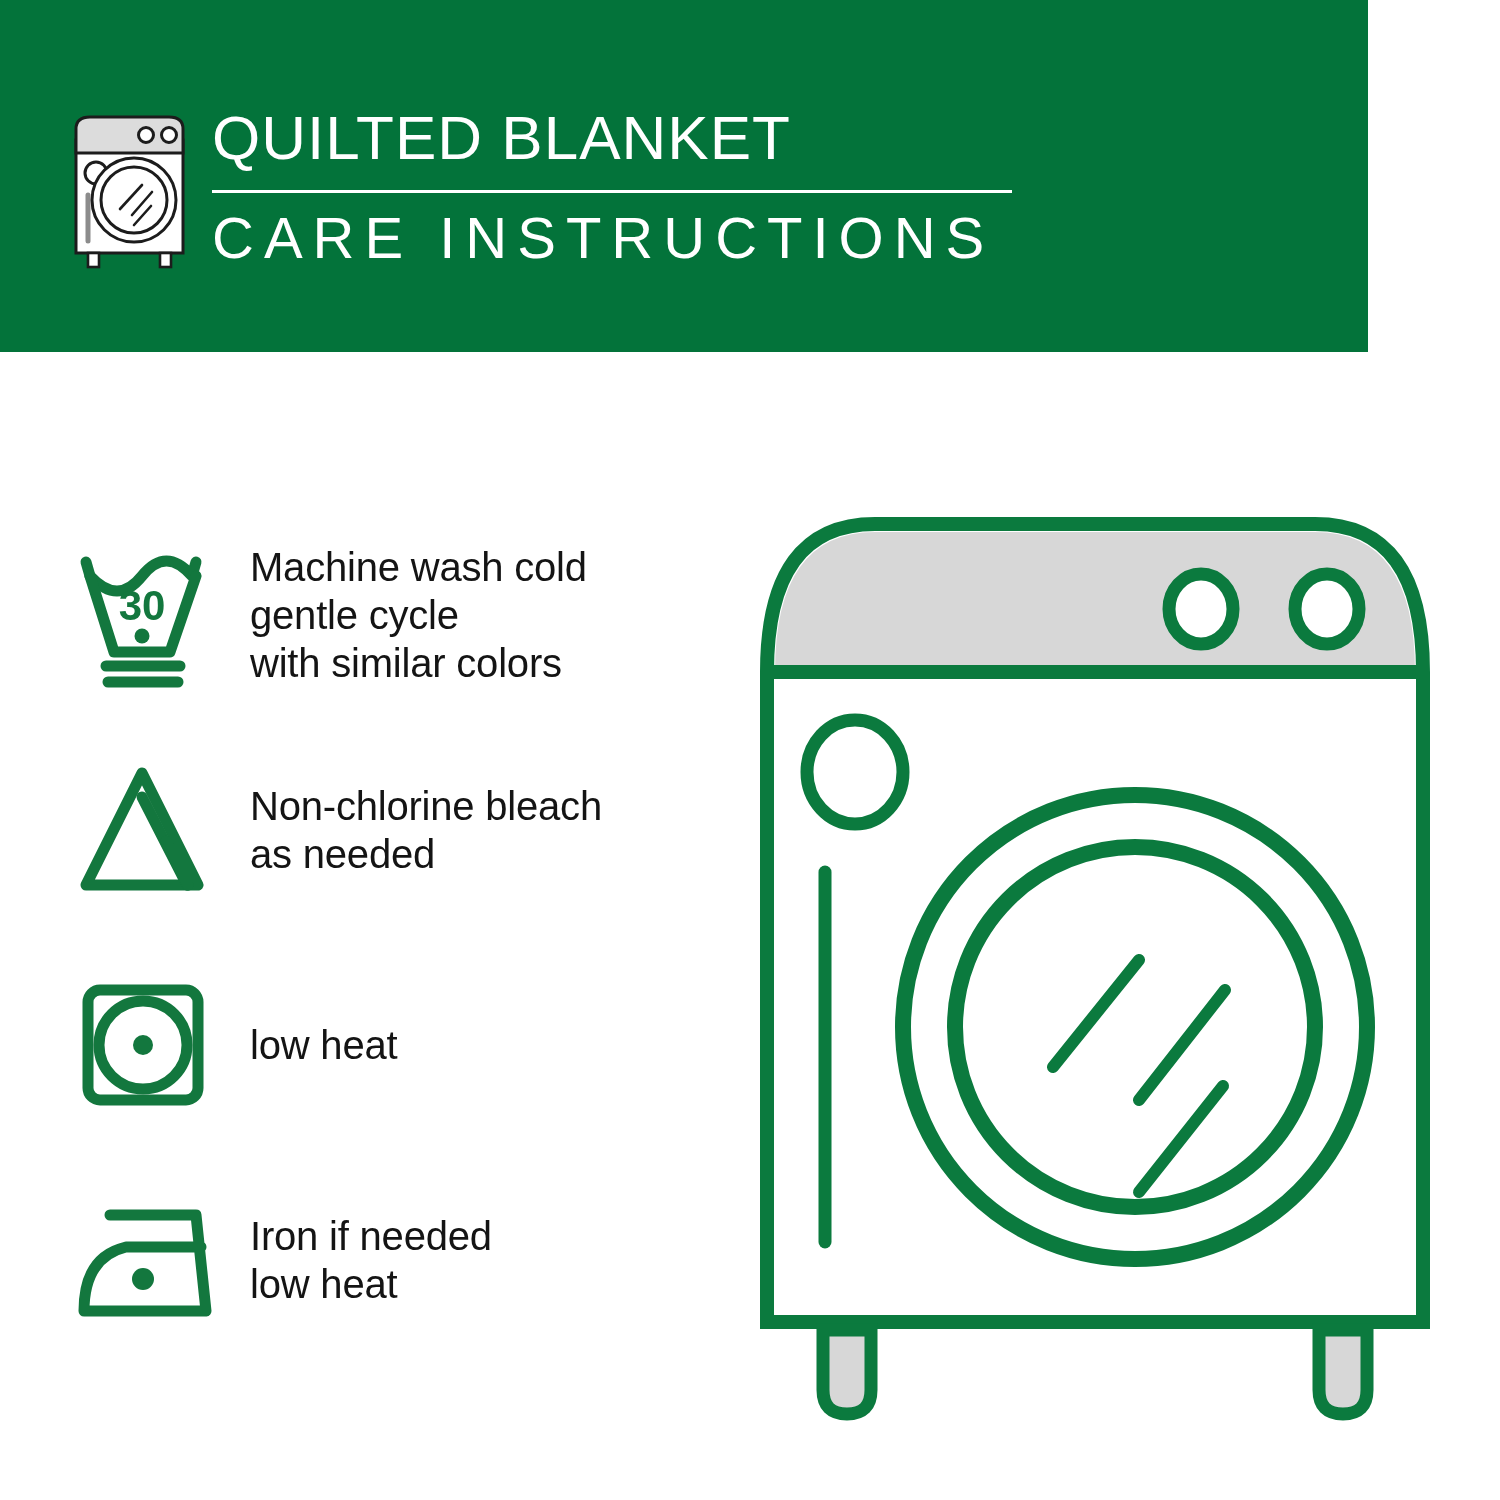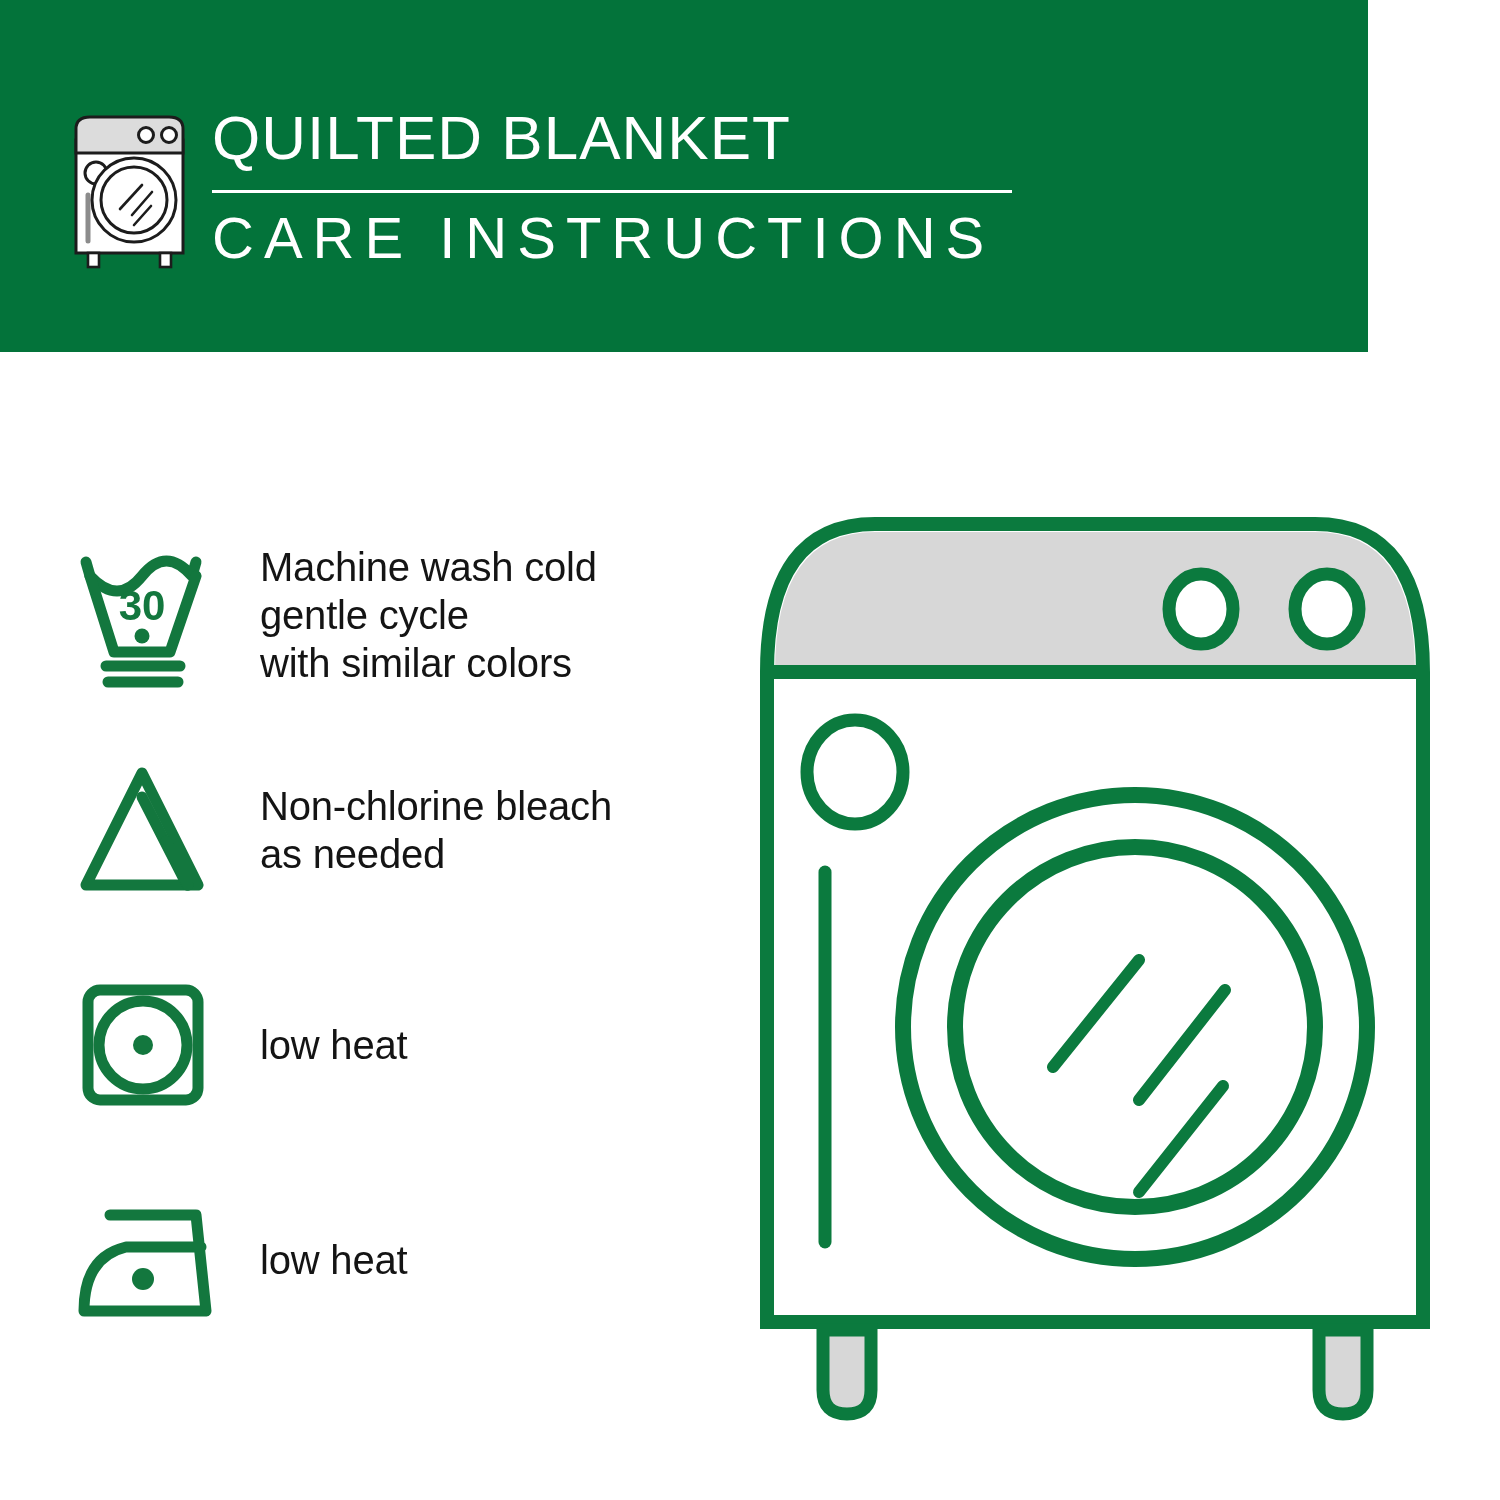--- a/index.html
+++ b/index.html
@@ -56,21 +56,21 @@
     position:relative;
     display:flex;
     align-items:center;
     height:215px;
   }
   .care-symbol {
     width:175px; min-width:175px; height:160px;
     display:flex; align-items:center; justify-content:flex-start;
   }
   .care-text {
-    margin-left:15px;
+    margin-left:5px;
     color:#141414;
     font-size:40px;
     font-weight:400;
     line-height:48px;
     letter-spacing:-0.2px;
   }
   .care-text .ln { display:block; white-space:nowrap; }
 
   
   #machine-illustration {
@@ -172,20 +172,21 @@
       <div class="care-row">
         <div class="care-symbol">
           <svg viewBox="0 0 170 150" width="170" height="150">
             <g fill="none" stroke="#13773E" stroke-width="11" stroke-linecap="round" stroke-linejoin="round">
               <path d="M40 30 L126 30 L136 126 L14 126 Q14 72 56 62 L131 62"></path>
             </g>
             <circle cx="73" cy="94" r="11" fill="#13773E"></circle>
           </svg>
         </div>
         <div class="care-text">
+          <span class="ln">Iron if needed</span>
           <span class="ln">low heat</span>
         </div>
       </div>
 
     </div>
 
     <div id="machine-illustration">
       <svg viewBox="0 0 720 940" width="720" height="940">
 
         <path d="M32 190 L32 840 L688 840 L688 190 Q688 42 580 42 L140 42 Q32 42 32 190 Z" fill="#FFFFFF" stroke="#0B7A3E" stroke-width="14"></path>

